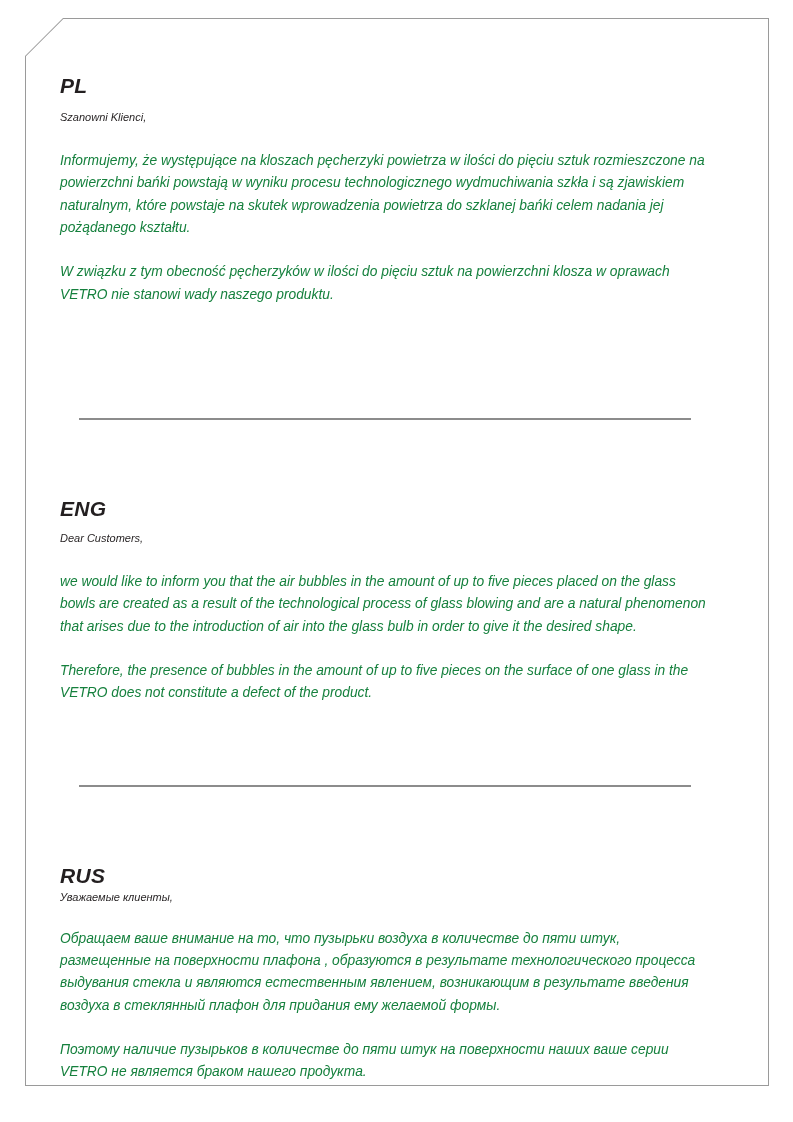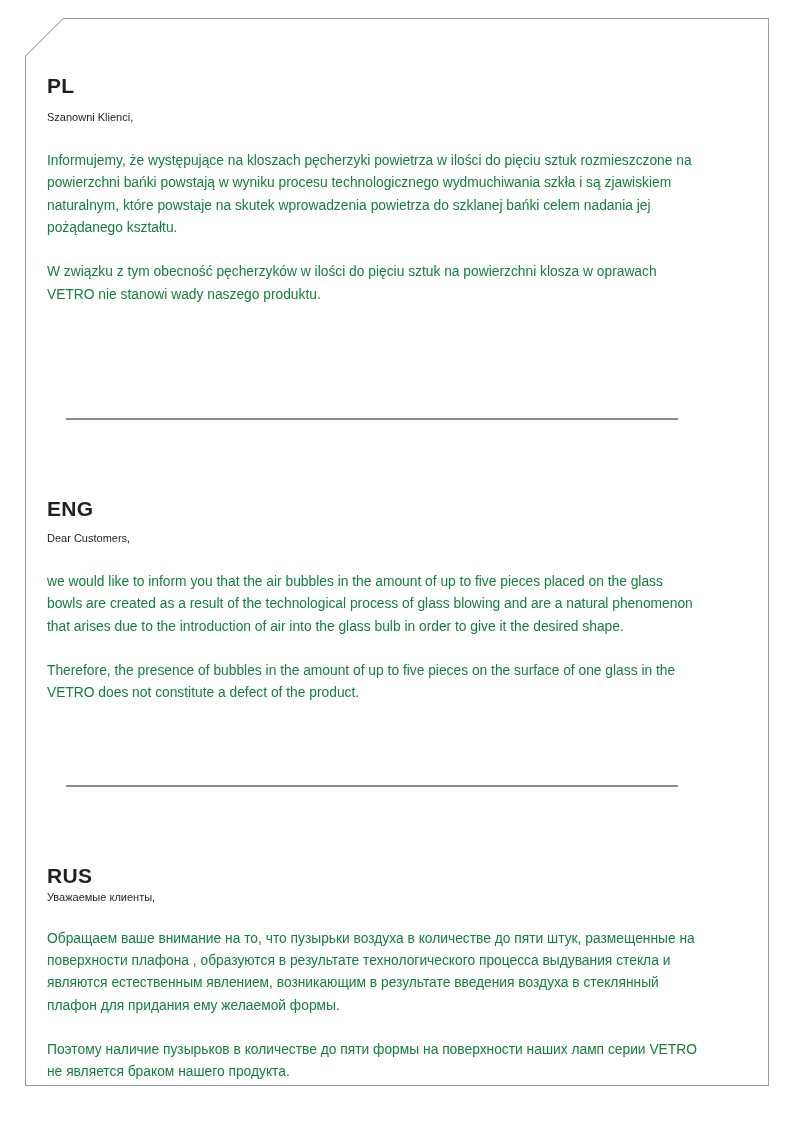--- a/index.html
+++ b/index.html
@@ -37,23 +37,24 @@
     left: 1px;
     top: 1px;
     width: 742px;
     height: 1066px;
     background: #ffffff;
     clip-path: polygon(37.3px 0, 100% 0, 100% 100%, 0 100%, 0 37.3px);
   }
 
   .content {
     position: absolute;
-    left: 47px;
+    left: 60px;
     top: 75px;
     width: 650px;
+    font-style: italic;
   }
 
   .section {
     margin-bottom: 0;
   }
 
   .lang-title {
     font-size: 21px;
     font-weight: bold;
     letter-spacing: 0.3px;
@@ -133,17 +134,17 @@
     <div class="spacer-eng-top"></div>
     <div class="divider-wrap">
       <div class="divider"></div>
     </div>
     <div class="spacer-eng-bot"></div>
 
     <div class="section" id="section-rus">
       <div class="lang-title">RUS</div>
       <p class="salutation">Уважаемые клиенты,</p>
       <p class="para">Обращаем ваше внимание на то, что пузырьки воздуха в количестве до пяти штук, размещенные на поверхности плафона , образуются в результате технологического процесса выдувания стекла и являются естественным явлением, возникающим в результате введения воздуха в стеклянный плафон для придания ему желаемой формы.</p>
-      <p class="para">Поэтому наличие пузырьков в количестве до пяти формы на поверхности наших ламп серии VETRO не является браком нашего продукта.</p>
+      <p class="para">Поэтому наличие пузырьков в количестве до пяти штук на поверхности наших ваше серии VETRO не является браком нашего продукта.</p>
     </div>
 
   </div>
 </div>
 
 </body></html>

